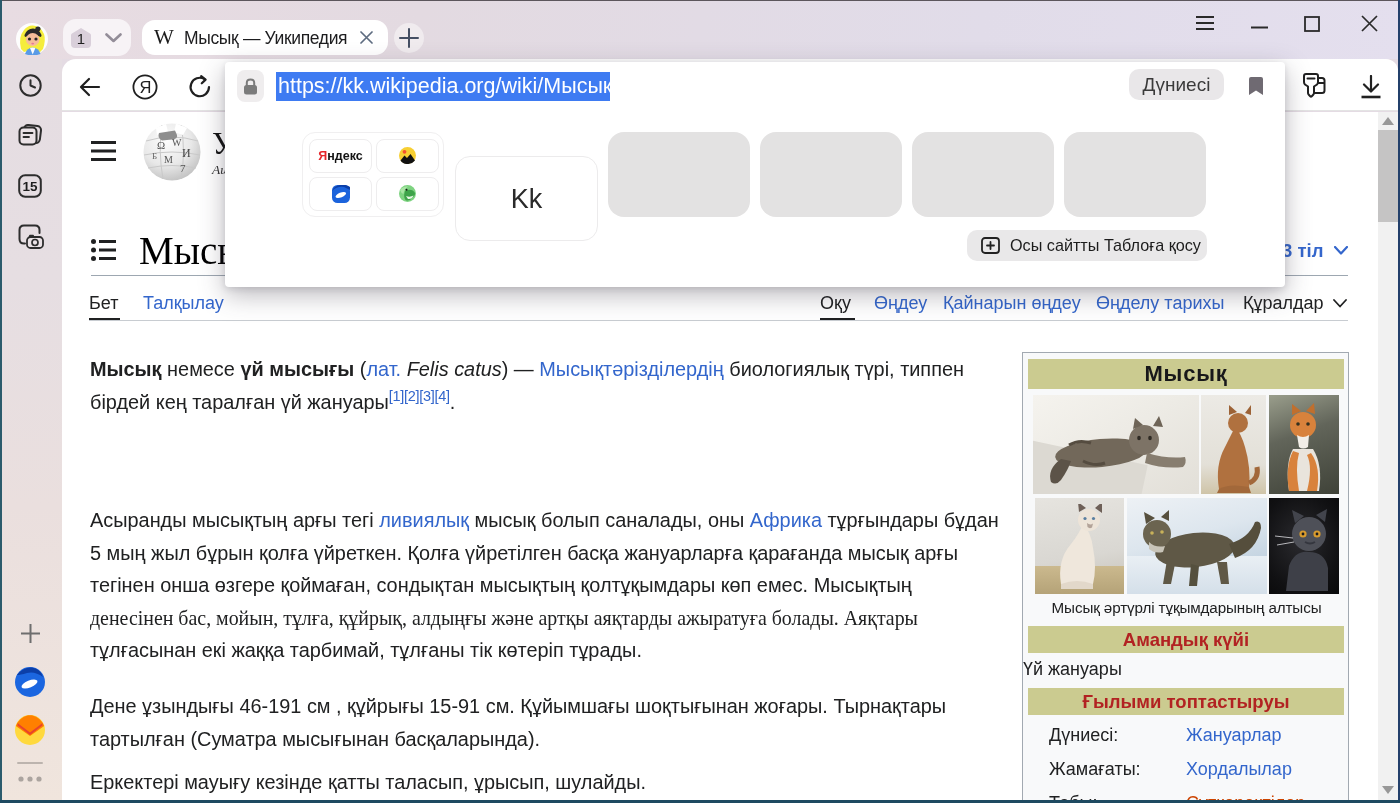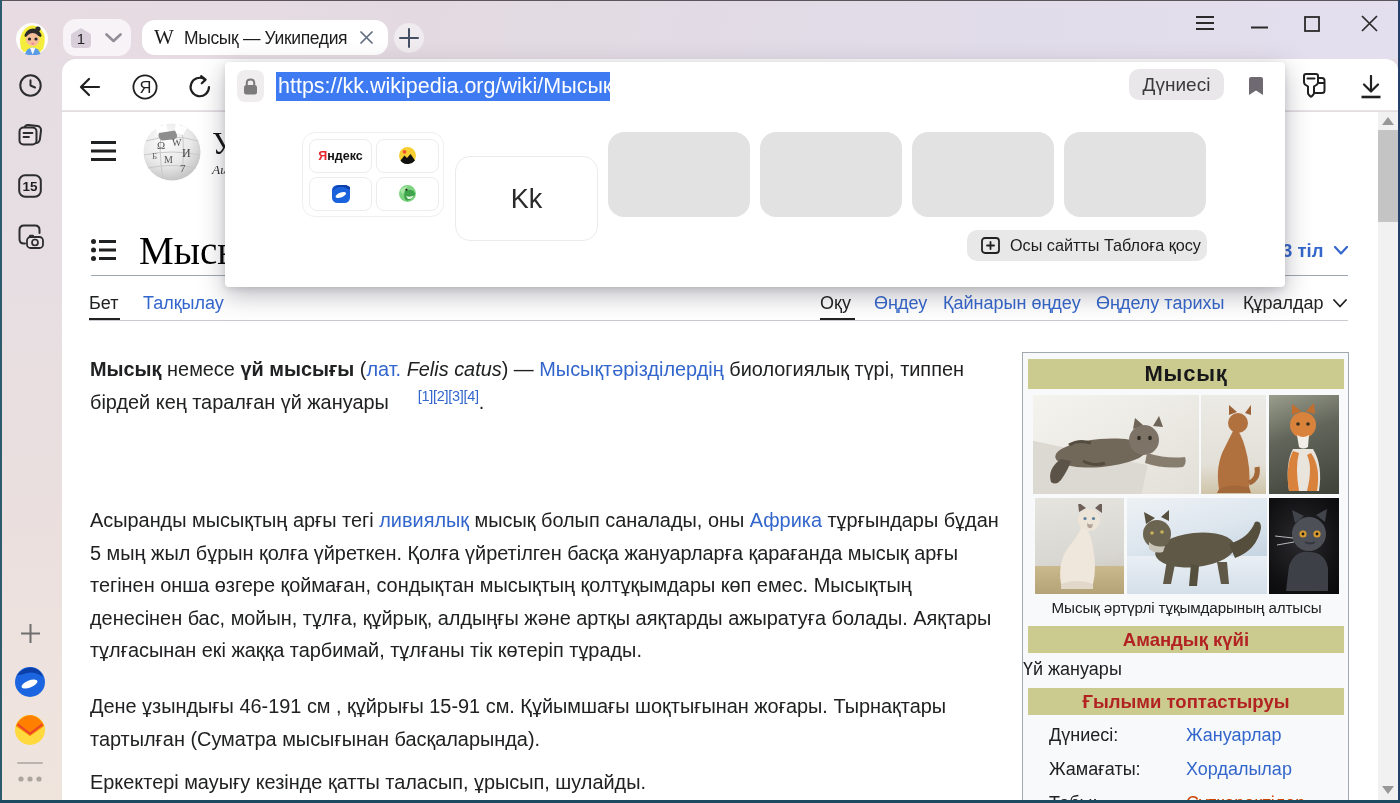--- a/index.html
+++ b/index.html
@@ -23,21 +23,21 @@
   
   #scrollbar { left:1378px; top:112px; width:20px; height:688px; background:#F1F1F1; z-index:6; }
   #sb-thumb { left:0px; top:18px; width:20px; height:92px; background:#C5C4C4; }
   
   #panel { left:225px; top:62px; width:1060px; height:225px; background:#fff; border-radius:4px;
     box-shadow:0 8px 26px rgba(60,55,70,0.35), 0 2px 6px rgba(60,55,70,0.14); z-index:20; }
   .graytile { top:70px; width:142px; height:85px; background:#E3E2E2; border-radius:16px; position:absolute; }
   
   .wline { position:absolute; white-space:nowrap; font-size:19.9px; color:#202122; }
   a.bl { color:#3366CC; text-decoration:none; }
-  sup.rf { font-size:14.5px; color:#3366CC; vertical-align:baseline; position:relative; top:-7.5px; letter-spacing:-0.3px;margin-left:29px; }
+  sup.rf { font-size:14.5px; color:#3366CC; vertical-align:baseline; position:relative; top:-7.5px; letter-spacing:-0.3px; }
 </style>
 </head>
 <body>
   <div class="abs" id="titlebar"></div>
   <div class="abs" id="sidebar"></div>
 
   <div class="abs" id="content"></div>
   <div class="abs" id="wiki" style="left:0;top:0;width:1400px;height:803px;z-index:2;">
 
     <svg class="abs" style="left:91px;top:141px;" width="25" height="20" viewBox="0 0 25 20">
@@ -99,21 +99,21 @@
     </svg>
     <div class="abs" style="left:89px;top:320px;width:1259px;height:1px;background:#C8CCD1;"></div>
 
     <div class="wline" style="left:90px;top:358px;"><b>Мысық</b> немесе <b>үй мысығы</b> (<a class="bl">лат.</a> <i>Felis catus</i>) — <a class="bl">Мысықтәрізділердің</a> биологиялық түрі, типпен</div>
     <div class="wline" style="left:90px;top:390.5px;">бірдей кең таралған үй жануары<sup class="rf">[1][2][3][4]</sup>.</div>
 
 
     <div class="wline" style="left:90px;top:509px;">Асыранды мысықтың арғы тегі <a class="bl">ливиялық</a> мысық болып саналады, оны <a class="bl">Африка</a> тұрғындары бұдан</div>
     <div class="wline" style="left:90px;top:541.5px;text-align:center;">5 мың жыл бұрын қолға үйреткен. Қолға үйретілген басқа жануарларға қарағанда мысық арғы</div>
     <div class="wline" style="left:90px;top:574px;">тегінен онша өзгере қоймаған, сондықтан мысықтың қолтұқымдары көп емес. Мысықтың</div>
-    <div class="wline" style="left:90px;top:606.5px;">денесінен бас, мойын, тұлға, құйрық, алдыңғы және артқы аяқтарды ажыратуға болады. Аяқтары</div>
+    <div class="wline" style="left:90px;top:606.5px;font-family:Liberation Serif, serif;">денесінен бас, мойын, тұлға, құйрық, алдыңғы және артқы аяқтарды ажыратуға болады. Аяқтары</div>
     <div class="wline" style="left:90px;top:639px;">тұлғасынан екі жаққа тарбимай, тұлғаны тік көтеріп тұрады.</div>
 
     <div class="wline" style="left:90px;top:695px;">Дене ұзындығы 46-191 см , құйрығы 15-91 см. Құйымшағы шоқтығынан жоғары. Тырнақтары</div>
     <div class="wline" style="left:90px;top:727.5px;">тартылған (Суматра мысығынан басқаларында).</div>
 
     <div class="wline" style="left:90px;top:771px;">Еркектері мауығу кезінде қатты таласып, ұрысып, шулайды.</div>
 
     <div class="abs" id="infobox" style="left:1022px;top:352px;width:327px;height:460px;background:#F8F9FA;border:1px solid #A2A9B1;">
       <div class="abs" style="left:5px;top:6px;width:316px;height:30px;background:#CBCB90;text-align:center;line-height:30px;font-size:22px;letter-spacing:0.8px;font-weight:bold;color:#18181A;">Мысық</div>
 

